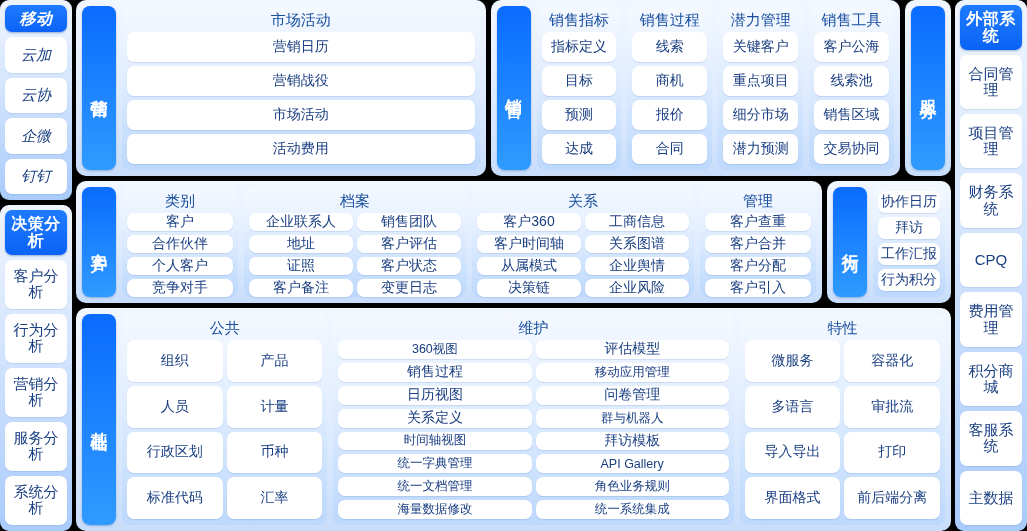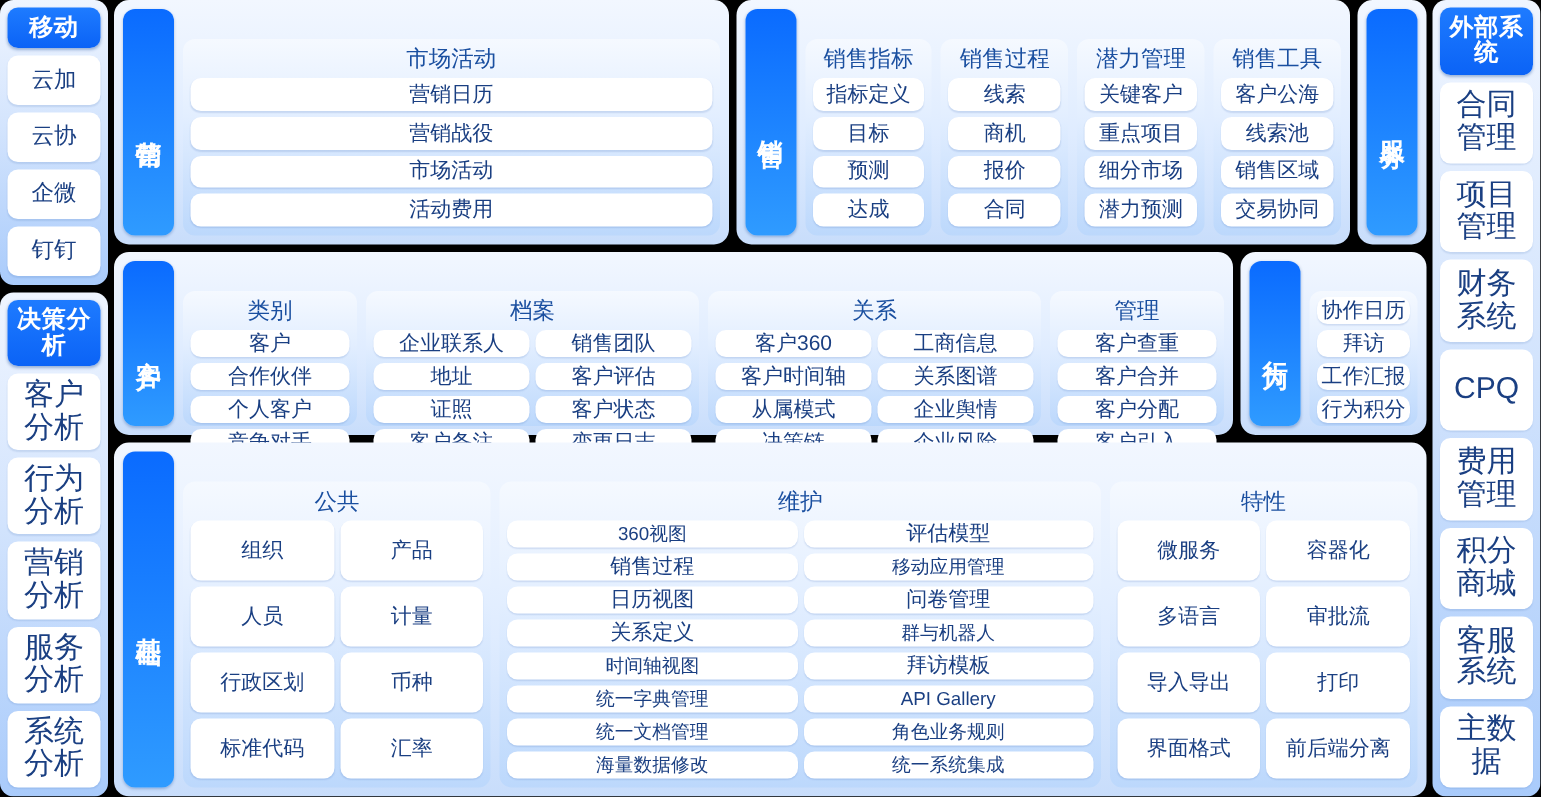--- a/index.html
+++ b/index.html
@@ -26,39 +26,39 @@
   }
   .rail-panel{
     background:linear-gradient(180deg,#eff5ff 0%,#d3e4fd 45%,#a9cbfb 100%);
     border-radius:9px;
     padding:5px 5px 6px 5px;
     display:flex;
     flex-direction:column;
     gap:5px;
     box-sizing:border-box;
   }
-  .rail-panel.top{height:200px;}
+  .rail-panel.top{height:200px;font-style:italic;}
   .rail-panel.bottom{flex:1;}
   .rail-head{
     background:linear-gradient(180deg,#1e7bff 0%,#0b63f6 100%);
     color:#fff;
     border-radius:7px;
     font-weight:bold;
     font-size:16px;
     line-height:1.08;
     text-align:center;
     padding:5px 2px;
     letter-spacing:.5px;
     box-shadow:0 1px 2px rgba(10,60,140,.35);
   }
   .rail-item{
     background:#fff;
     color:#1a3f82;
     border-radius:7px;
-    font-size:20px;
+    font-size:15px;
     line-height:1.08;
     text-align:center;
     padding:4px 2px;
     flex:1;
     display:flex;
     align-items:center;
     justify-content:center;
     box-shadow:0 1px 1px rgba(30,80,160,.12);
   }
   .rail-panel.top .rail-item{font-size:15px;}
@@ -107,21 +107,20 @@
     writing-mode:vertical-rl;
     letter-spacing:2px;
     line-height:1;
   }
 
   .groups{
     flex:1;
     display:flex;
     gap:6px;
     min-width:0;
-    margin-top:20px;
   }
   .group{
     background:linear-gradient(180deg,#f5f9ff 0%,#e2eeff 40%,#bcd8fc 100%);
     border-radius:8px;
     padding:4px 5px 6px 5px;
     display:flex;
     flex-direction:column;
     box-sizing:border-box;
     min-width:0;
     flex:1;

